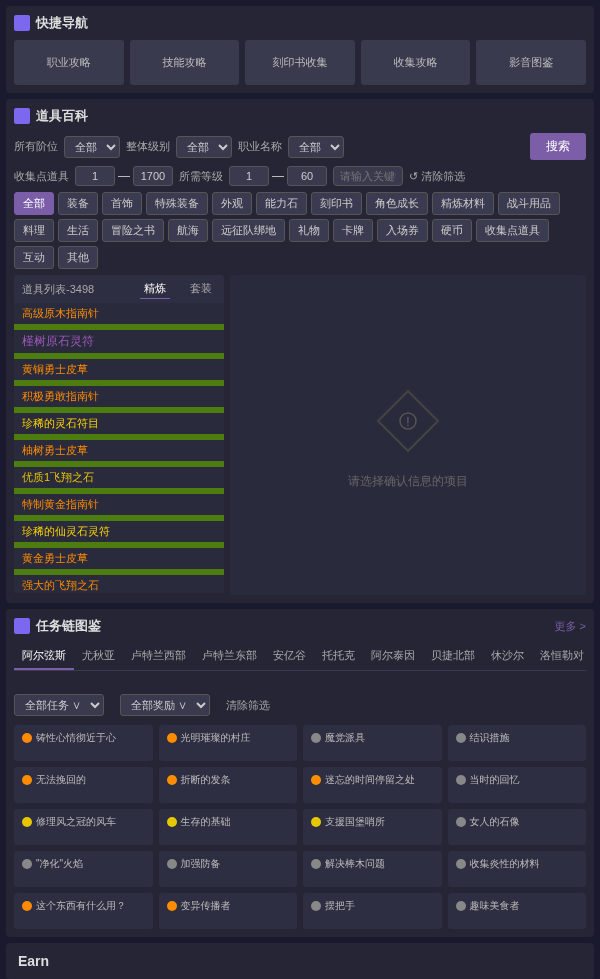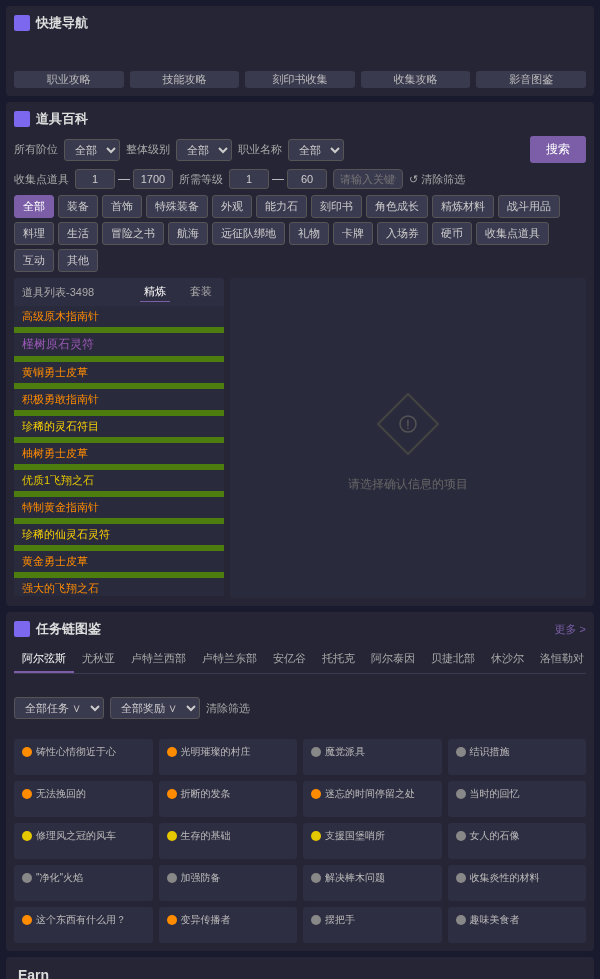--- a/index.html
+++ b/index.html
@@ -38,26 +38,25 @@
     .quick-nav-buttons {
       display: flex;
       gap: 6px;
       flex-wrap: nowrap;
     }
     .quick-nav-btn {
       flex: 1;
       background: #3a3a4f;
       border: none;
       color: #bbb;
-      padding: 1px 4px;
+      padding: 15px 4px;
       border-radius: 3px;
       cursor: pointer;
       text-align: center;
       font-size: 11px;
-      margin-top: 31px;
     }
 
     
     .filter-row {
       display: flex;
       align-items: center;
       gap: 6px;
       margin-bottom: 6px;
       flex-wrap: wrap;
     }
@@ -249,22 +248,22 @@
       cursor: pointer;
       white-space: nowrap;
       border-bottom: 2px solid transparent;
     }
     .region-tab.active {
       color: #fff;
       border-bottom: 2px solid #7b5ea7;
     }
     .filter-row2 {
       display: flex;
-      gap: 6px;
-      margin-bottom: 20px;
+      gap: 16px;
+      margin-bottom: 9px;
     }
     .mission-filter-select {
       background: #3a3a4f;
       border: 1px solid #555;
       color: #ccc;
       padding: 3px 6px;
       border-radius: 3px;
       font-size: 11px;
       cursor: pointer;
     }

